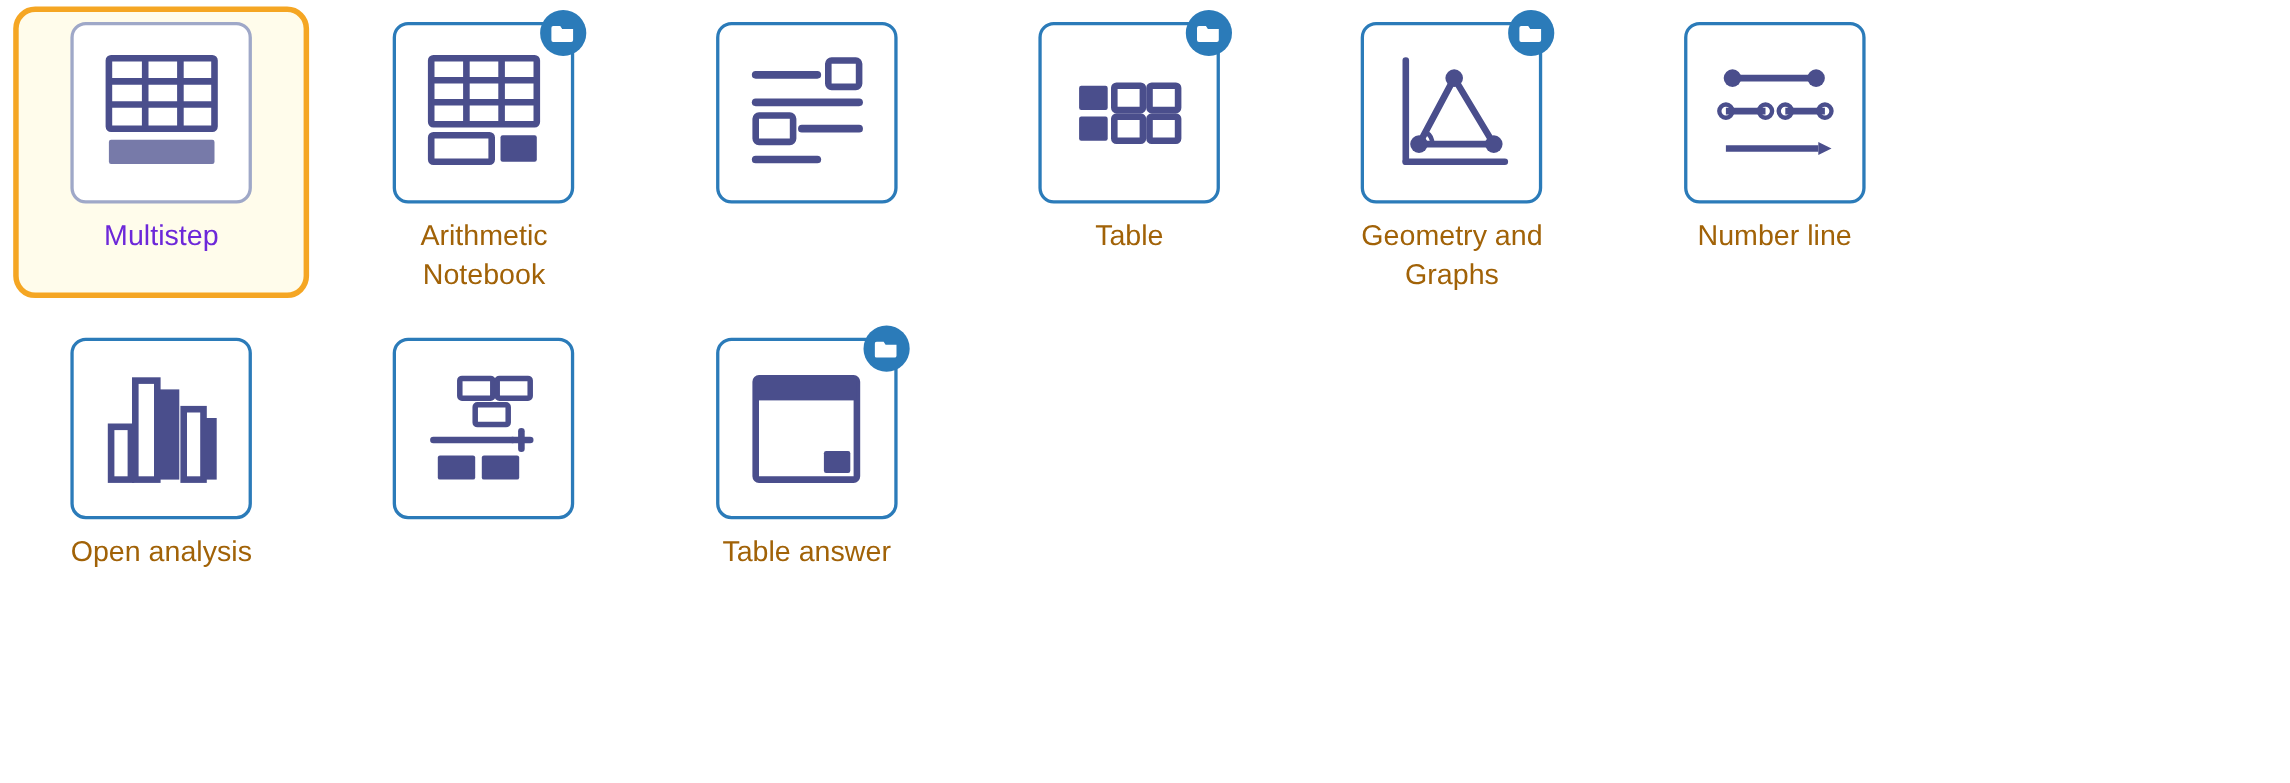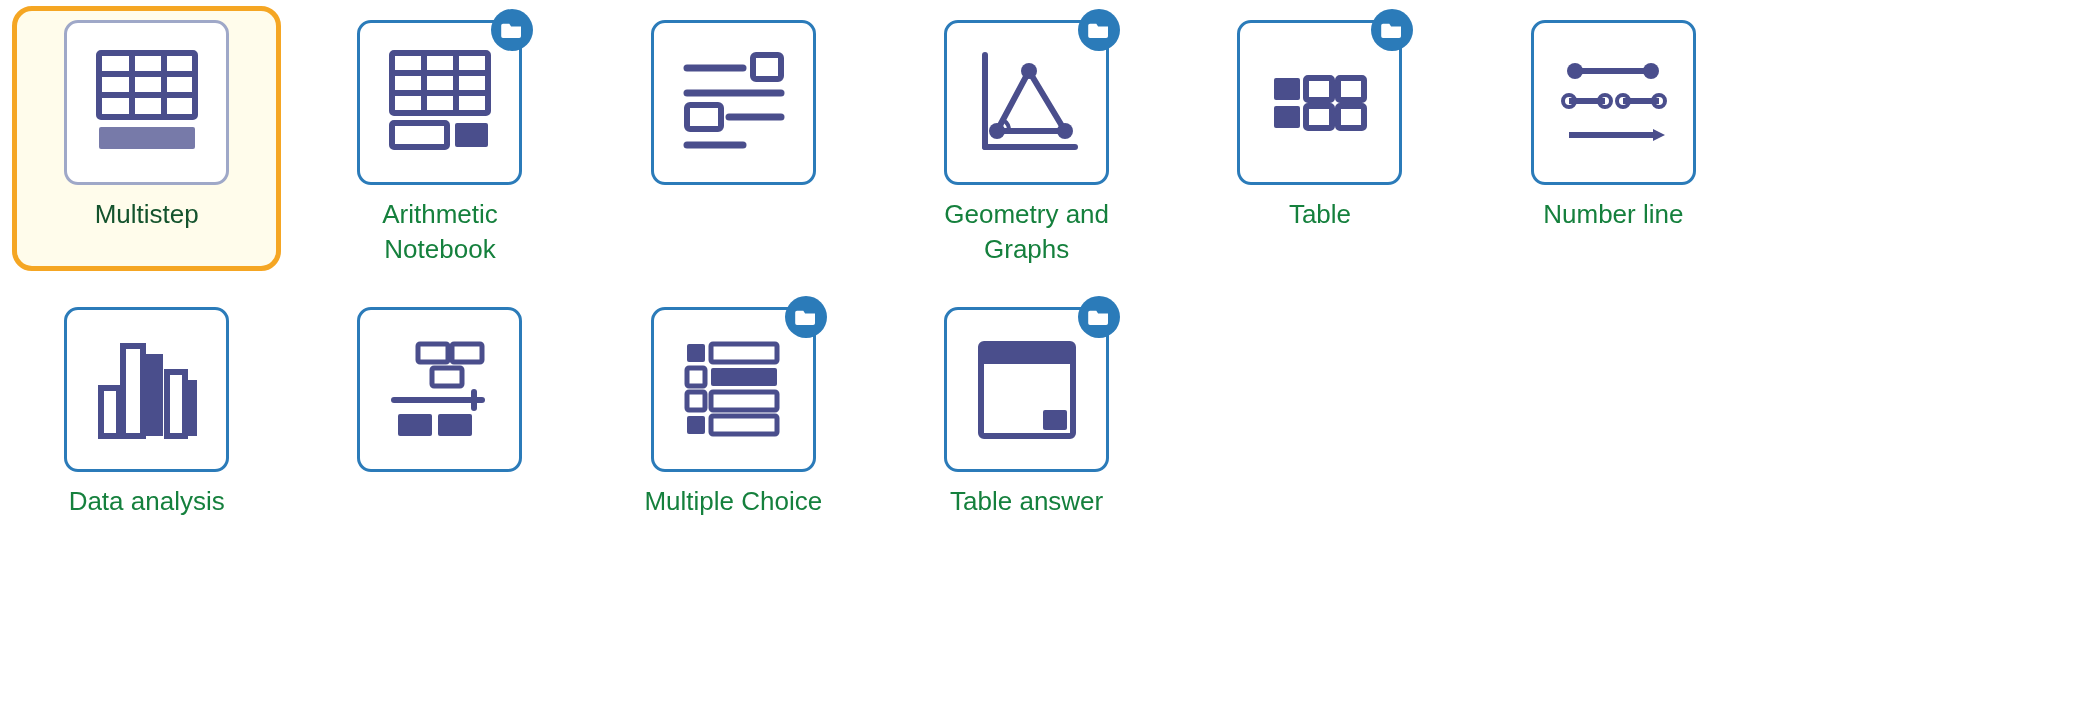--- a/index.html
+++ b/index.html
@@ -46,27 +46,27 @@
     align-items: center;
     justify-content: center;
     position: relative;
   }
   .tile.selected .thumb {
     border-color: #9FA8C8;
   }
   .label {
     margin-top: 12px;
     font-size: 26px;
-    color: #15803d;
+    color: #a16207;
     text-align: center;
     line-height: 1.35;
     max-width: 230px;
   }
   .tile.selected .label {
-    color: #14532d;
+    color: #6d28d9;
     text-align: center;
   }
   .folder-badge {
     position: absolute;
     top: -14px;
     right: -14px;
     width: 42px;
     height: 42px;
     background: #2B7BB9;
     border-radius: 50%;
@@ -132,49 +132,49 @@
   </div>
 
   <div class="tile">
     <div class="thumb">
       <div class="folder-badge">
         <svg viewBox="0 0 24 20">
             <path d="M2 3h7l2 3h11v11a2 2 0 0 1-2 2H2a2 2 0 0 1-2-2V5a2 2 0 0 1 2-2z" fill="#fff"></path>
           </svg>
       </div>
       <svg width="120" height="120" viewBox="0 0 120 120">
+        <rect x="14" y="35" width="26" height="22" class="fill" rx="2"></rect>
+        <rect x="46" y="35" width="26" height="22" class="stroke" stroke-width="6" rx="2"></rect>
+        <rect x="78" y="35" width="26" height="22" class="stroke" stroke-width="6" rx="2"></rect>
+        <rect x="14" y="63" width="26" height="22" class="fill" rx="2"></rect>
+        <rect x="46" y="63" width="26" height="22" class="stroke" stroke-width="6" rx="2"></rect>
+        <rect x="78" y="63" width="26" height="22" class="stroke" stroke-width="6" rx="2"></rect>
+      </svg>
+    </div>
+    <div class="label">Table</div>
+  </div>
+
+  <div class="tile">
+    <div class="thumb">
+      <div class="folder-badge">
+        <svg viewBox="0 0 24 20">
+            <path d="M2 3h7l2 3h11v11a2 2 0 0 1-2 2H2a2 2 0 0 1-2-2V5a2 2 0 0 1 2-2z" fill="#fff"></path>
+          </svg>
+      </div>
+      <svg width="120" height="120" viewBox="0 0 120 120">
         <line x1="18" y1="12" x2="18" y2="104" class="stroke" stroke-width="6" stroke-linecap="round"></line>
         <line x1="18" y1="104" x2="108" y2="104" class="stroke" stroke-width="6" stroke-linecap="round"></line>
         <polygon points="30,88 62,28 98,88" class="stroke" stroke-width="6" stroke-linejoin="round"></polygon>
         <circle cx="30" cy="88" r="8" class="fill"></circle>
         <circle cx="62" cy="28" r="8" class="fill"></circle>
         <circle cx="98" cy="88" r="8" class="fill"></circle>
         <path d="M 42 88 A 12 12 0 0 0 36 77" class="stroke" stroke-width="4"></path>
       </svg>
     </div>
     <div class="label">Geometry and Graphs</div>
-  </div>
-
-  <div class="tile">
-    <div class="thumb">
-      <div class="folder-badge">
-        <svg viewBox="0 0 24 20">
-            <path d="M2 3h7l2 3h11v11a2 2 0 0 1-2 2H2a2 2 0 0 1-2-2V5a2 2 0 0 1 2-2z" fill="#fff"></path>
-          </svg>
-      </div>
-      <svg width="120" height="120" viewBox="0 0 120 120">
-        <rect x="14" y="35" width="26" height="22" class="fill" rx="2"></rect>
-        <rect x="46" y="35" width="26" height="22" class="stroke" stroke-width="6" rx="2"></rect>
-        <rect x="78" y="35" width="26" height="22" class="stroke" stroke-width="6" rx="2"></rect>
-        <rect x="14" y="63" width="26" height="22" class="fill" rx="2"></rect>
-        <rect x="46" y="63" width="26" height="22" class="stroke" stroke-width="6" rx="2"></rect>
-        <rect x="78" y="63" width="26" height="22" class="stroke" stroke-width="6" rx="2"></rect>
-      </svg>
-    </div>
-    <div class="label">Table</div>
   </div>
 
   <div class="tile">
     <div class="thumb">
       <svg width="120" height="120" viewBox="0 0 120 120">
         <line x1="22" y1="28" x2="98" y2="28" class="stroke" stroke-width="6"></line>
         <circle cx="22" cy="28" r="8" class="fill"></circle>
         <circle cx="98" cy="28" r="8" class="fill"></circle>
         <line x1="16" y1="58" x2="52" y2="58" class="stroke" stroke-width="6"></line>
         <circle cx="16" cy="58" r="6" class="stroke" stroke-width="4"></circle>
@@ -192,58 +192,38 @@
   <div class="tile">
     <div class="thumb">
       <svg width="120" height="120" viewBox="0 0 120 120">
         <rect x="14" y="58" width="18" height="48" class="stroke" stroke-width="6"></rect>
         <rect x="36" y="16" width="20" height="90" class="stroke" stroke-width="6"></rect>
         <rect x="58" y="24" width="18" height="82" class="fill"></rect>
         <rect x="80" y="42" width="18" height="64" class="stroke" stroke-width="6"></rect>
         <rect x="96" y="50" width="14" height="56" class="fill"></rect>
       </svg>
     </div>
-    <div class="label">Data analysis</div>
+    <div class="label">Open analysis</div>
   </div>
 
   <div class="tile">
     <div class="thumb">
       <svg width="120" height="120" viewBox="0 0 120 120">
         <rect x="38" y="14" width="30" height="18" class="stroke" stroke-width="5" rx="2"></rect>
         <rect x="72" y="14" width="30" height="18" class="stroke" stroke-width="5" rx="2"></rect>
         <rect x="52" y="38" width="30" height="18" class="stroke" stroke-width="5" rx="2"></rect>
         <line x1="14" y1="70" x2="86" y2="70" class="stroke" stroke-width="6" stroke-linecap="round"></line>
         <line x1="94" y1="62" x2="94" y2="78" class="stroke" stroke-width="6" stroke-linecap="round"></line>
         <line x1="86" y1="70" x2="102" y2="70" class="stroke" stroke-width="6" stroke-linecap="round"></line>
         <rect x="18" y="84" width="34" height="22" class="fill" rx="2"></rect>
         <rect x="58" y="84" width="34" height="22" class="fill" rx="2"></rect>
       </svg>
     </div>
   </div>
 
-  <div class="tile">
-    <div class="thumb">
-      <div class="folder-badge">
-        <svg viewBox="0 0 24 20">
-            <path d="M2 3h7l2 3h11v11a2 2 0 0 1-2 2H2a2 2 0 0 1-2-2V5a2 2 0 0 1 2-2z" fill="#fff"></path>
-          </svg>
-      </div>
-      <svg width="120" height="120" viewBox="0 0 120 120">
-        <rect x="14" y="14" width="18" height="18" class="fill" rx="2"></rect>
-        <rect x="38" y="14" width="66" height="18" class="stroke" stroke-width="5" rx="2"></rect>
-        <rect x="14" y="38" width="18" height="18" class="stroke" stroke-width="5" rx="2"></rect>
-        <rect x="38" y="38" width="66" height="18" class="fill" rx="2"></rect>
-        <rect x="14" y="62" width="18" height="18" class="stroke" stroke-width="5" rx="2"></rect>
-        <rect x="38" y="62" width="66" height="18" class="stroke" stroke-width="5" rx="2"></rect>
-        <rect x="14" y="86" width="18" height="18" class="fill" rx="2"></rect>
-        <rect x="38" y="86" width="66" height="18" class="stroke" stroke-width="5" rx="2"></rect>
-      </svg>
-    </div>
-    <div class="label">Multiple Choice</div>
-  </div>
 
   <div class="tile">
     <div class="thumb">
       <div class="folder-badge">
         <svg viewBox="0 0 24 20">
             <path d="M2 3h7l2 3h11v11a2 2 0 0 1-2 2H2a2 2 0 0 1-2-2V5a2 2 0 0 1 2-2z" fill="#fff"></path>
           </svg>
       </div>
       <svg width="120" height="120" viewBox="0 0 120 120">
         <rect x="14" y="14" width="92" height="92" class="stroke" stroke-width="6" rx="3"></rect>

